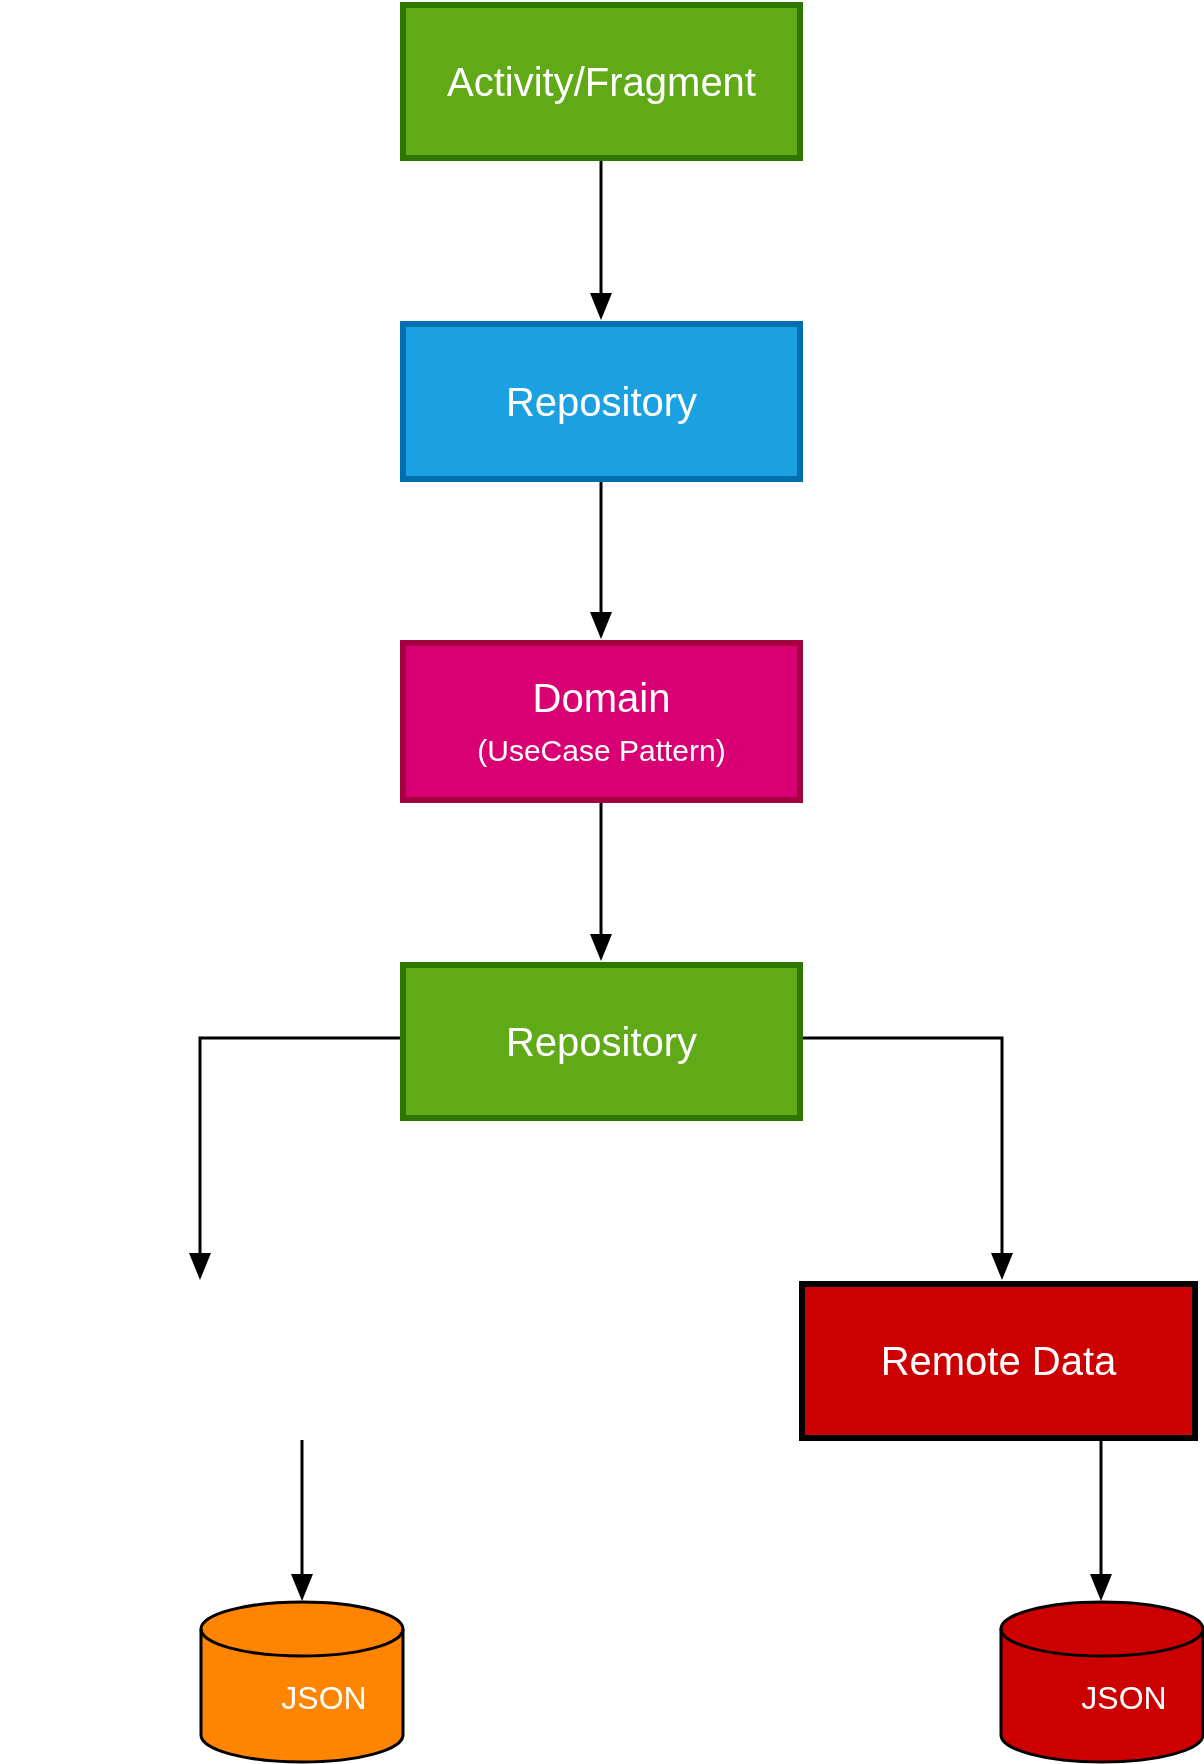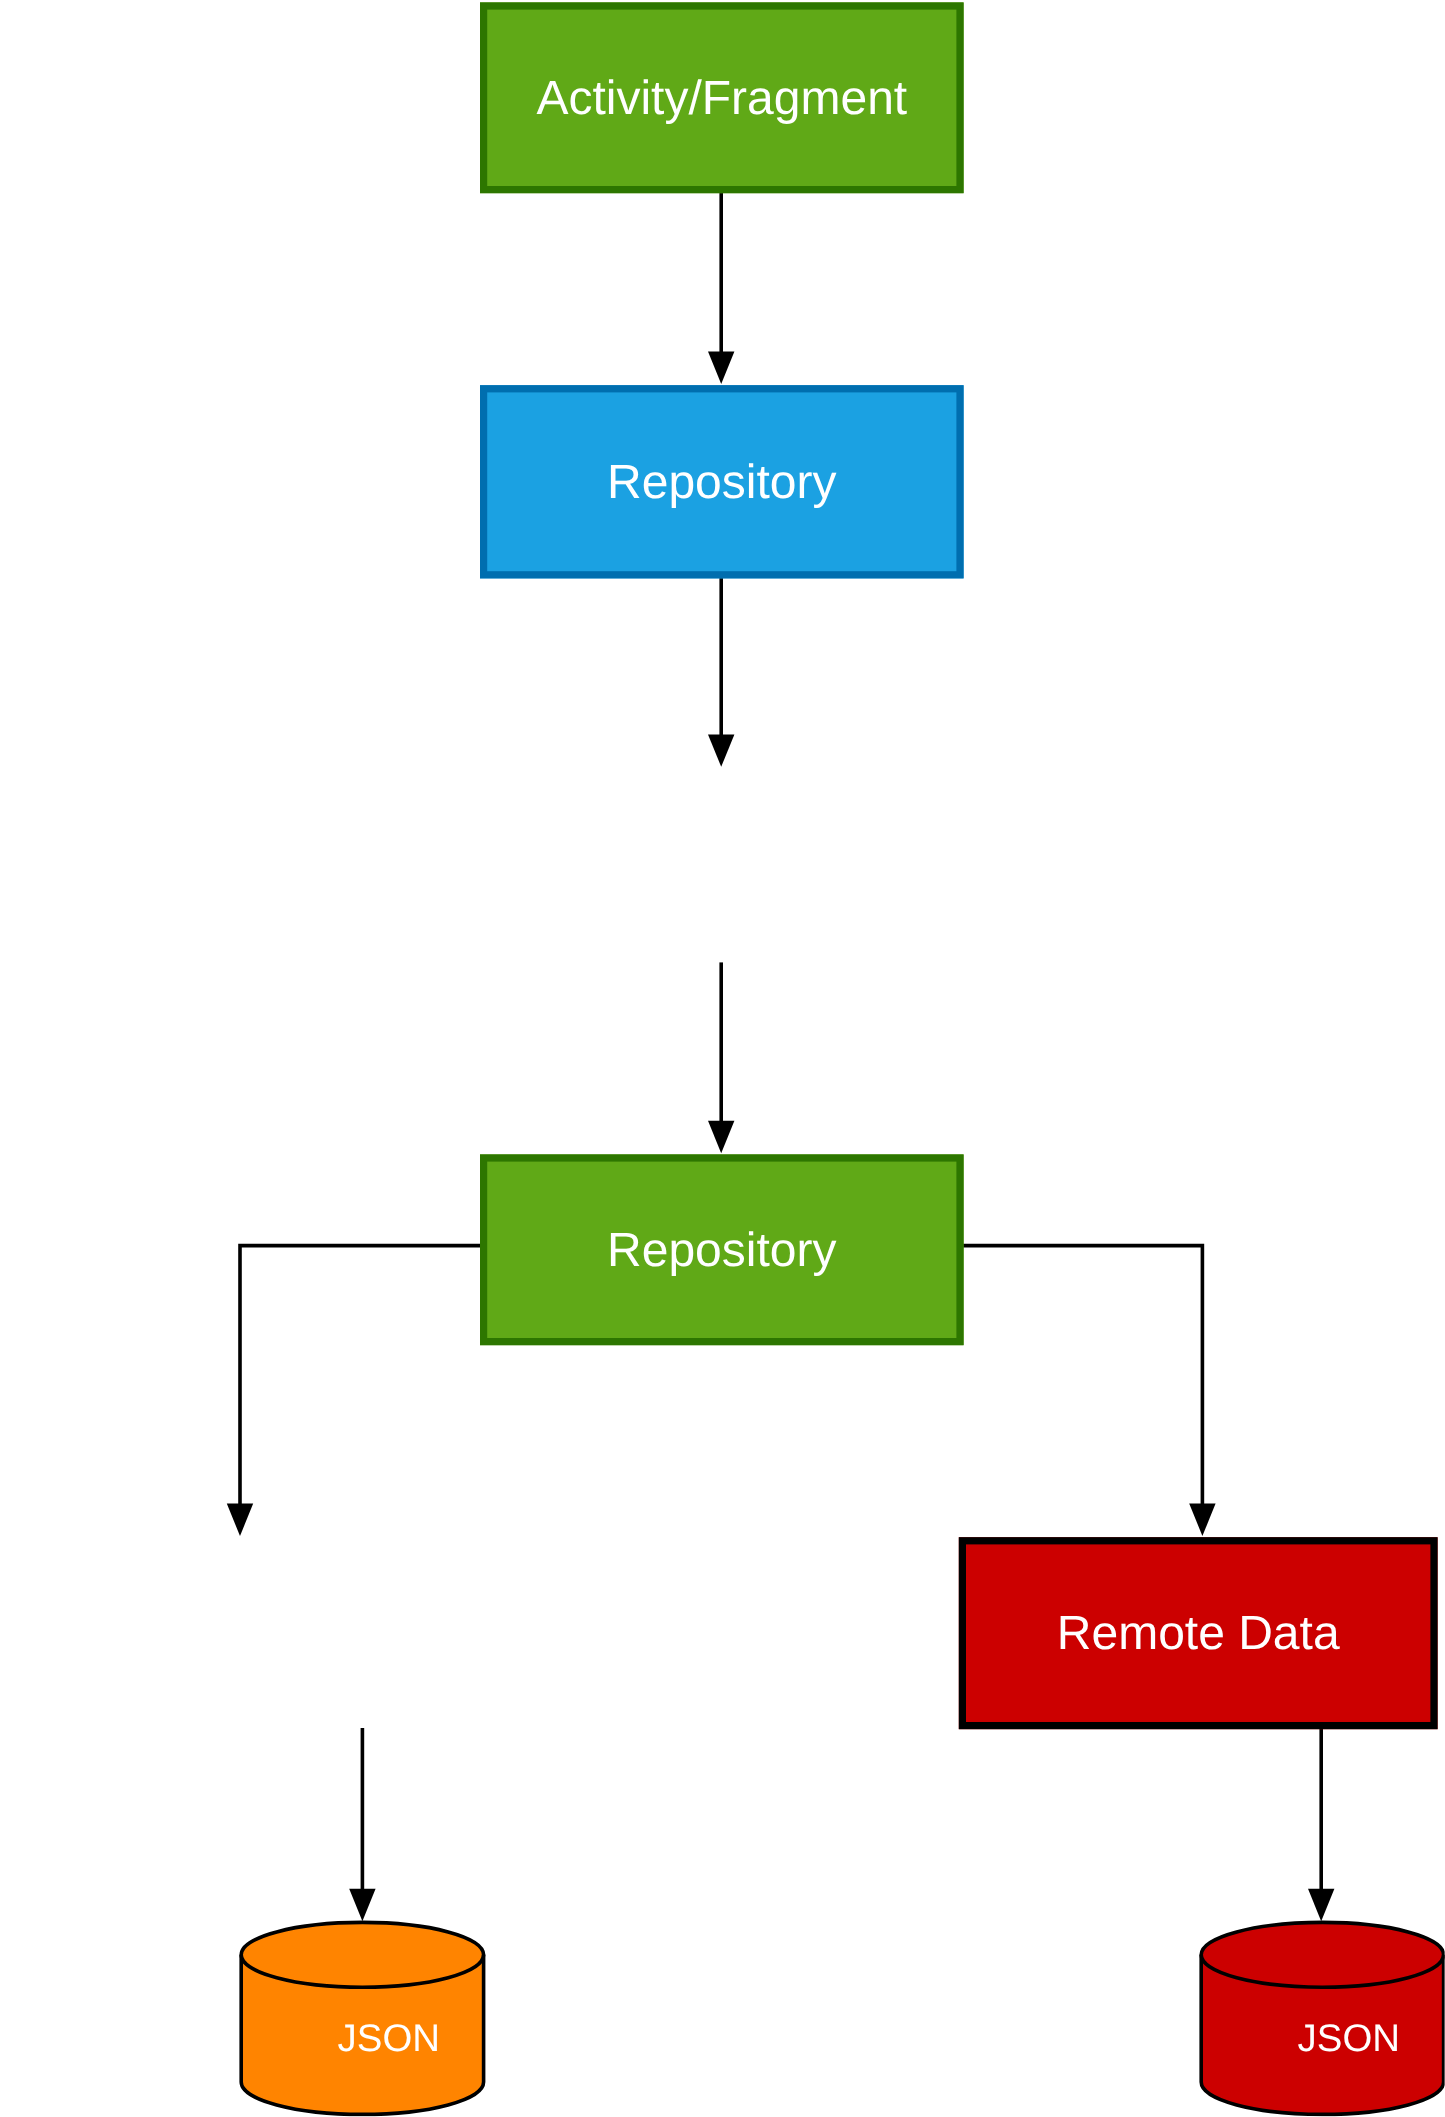--- a/index.html
+++ b/index.html
@@ -101,20 +101,24 @@
   </svg>
 
   <div class="node" id="n-activity" style="background-color: rgb(96, 169, 23); border-color: rgb(45, 118, 0);">
     <span class="label">Activity/Fragment</span>
   </div>
 
   <div class="node" id="n-viewmodel" style="background-color: rgb(27, 161, 226); border-color: rgb(0, 110, 175);">
     <span class="label">Repository</span>
   </div>
 
+  <div class="node" id="n-domain" style="background-color: rgb(216, 0, 115); border-color: rgb(165, 0, 64);">
+    <span class="label">Domain</span>
+    <span class="sublabel">(UseCase Pattern)</span>
+  </div>
 
   <div class="node" id="n-repository" style="background-color: rgb(96, 169, 23); border-color: rgb(45, 118, 0);">
     <span class="label">Repository</span>
   </div>
 
 
   <div class="node" id="n-remote" style="background-color: rgb(204, 0, 0); border-color: rgb(0, 0, 0);">
     <span class="label">Remote Data</span>
   </div>
 

